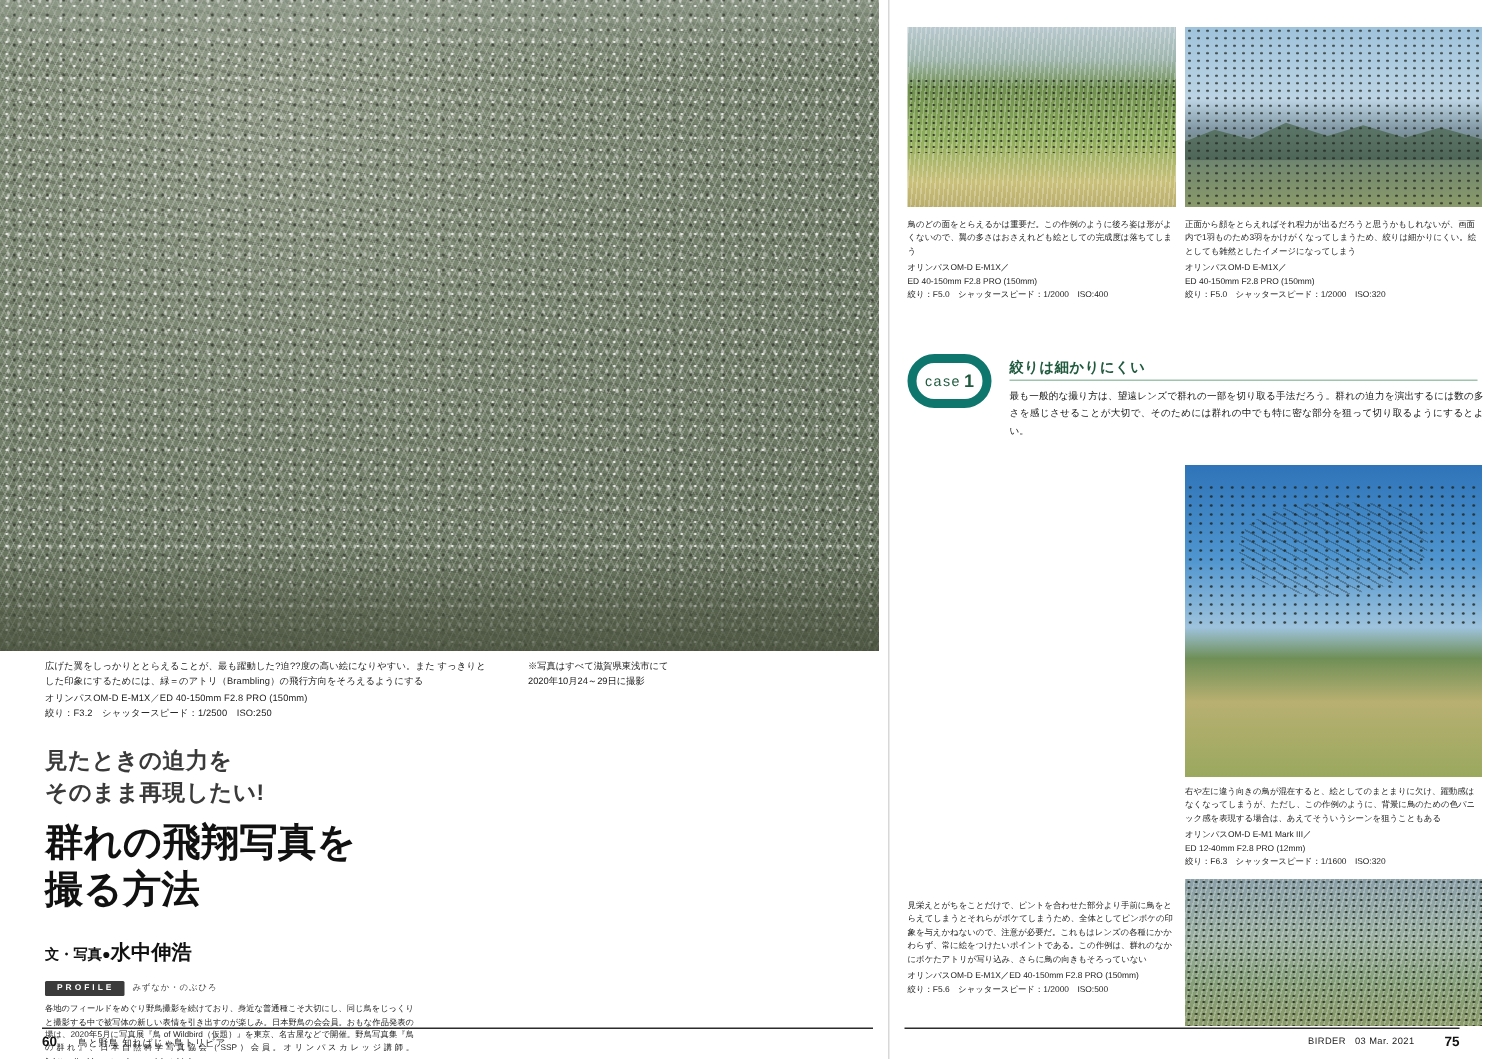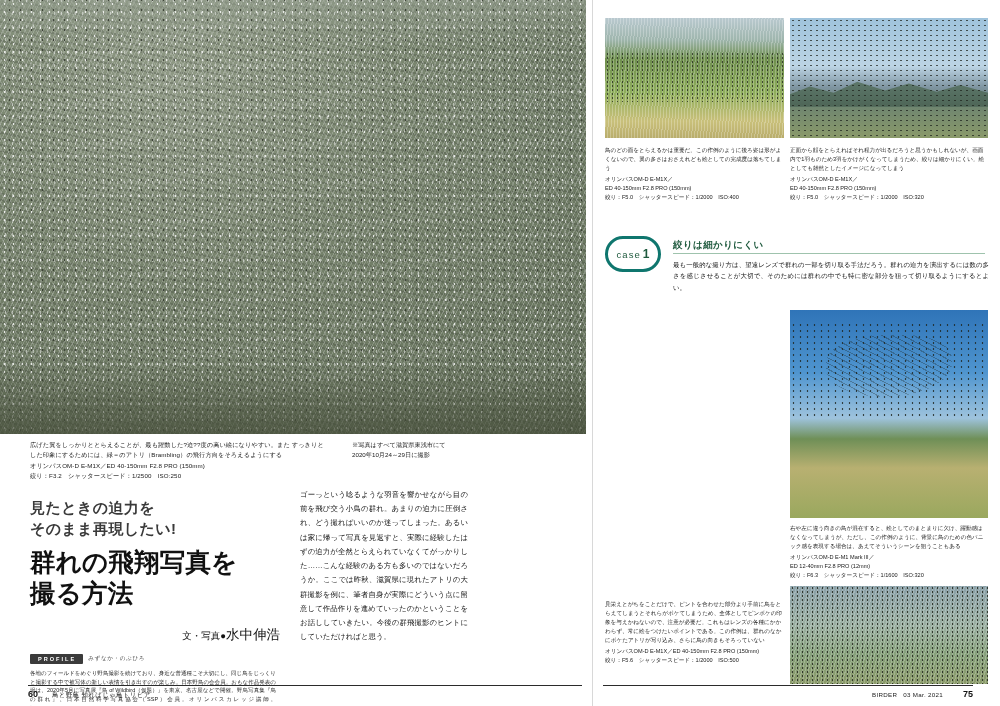--- a/index.html
+++ b/index.html
@@ -59,21 +59,21 @@
   .kicker {
     font-size:15px; line-height:1.38; color:#3a3a3a; font-weight:700;
     letter-spacing:0.4px;
   }
   .headline {
     margin-top:8px;
     font-size:25.5px; line-height:1.22; font-weight:700; color:#111;
     letter-spacing:0.2px;
   }
   .byline {
-    margin-top:16px; font-size:9.5px; color:#111; font-weight:400;text-align:right;
+    margin-top:16px; font-size:9.5px; color:#111; font-weight:700;
   }
   .byline .big { font-size:13.5px; }
   .profile-tag {
     margin-top:10px; display:flex; align-items:center; gap:5px;
   }
   .profile-tag .pill {
     background:#3b3b3b; color:#fff; font-size:5.6px; letter-spacing:2px;
     padding:2px 7px 2px 8px; border-radius:1px; font-weight:700;
   }
   .profile-tag .kana { font-size:5.6px; color:#444; letter-spacing:0.6px; }
@@ -137,21 +137,21 @@
   .cap { position:absolute; font-size:5.6px; line-height:1.6; color:#1a1a1a; }
   .cap .spec { margin-top:2px; }
 
   .cap-a { left:12px; top:146px; width:180px; }
   .cap-b { left:197px; top:146px; width:198px; }
 
   
   .case-row { position:absolute; left:12px; top:236px; width:384px; }
   .case-badge {
     position:absolute; left:0; top:0; width:56px; height:36px;
-    border:3px solid #0f766e; border-radius:18px;
+    border:6px solid #0f766e; border-radius:18px;
     display:flex; align-items:center; justify-content:center; gap:2px;
     color:#1f5a3e;
   }
   .case-badge .w { font-size:9.5px; letter-spacing:1px; }
   .case-badge .n { font-size:12px; font-weight:700; }
   .case-title {
     position:absolute; left:68px; top:3px; width:312px;
     font-size:9.5px; font-weight:700; color:#1f5a3e; letter-spacing:0.4px;
   }
   .case-title-rule {
@@ -233,21 +233,20 @@
       <div class="byline">
         <span>文・写真●</span><span class="big">水中伸浩</span>
       </div>
       <div class="profile-tag">
         <span class="pill">PROFILE</span>
         <span class="kana">みずなか・のぶひろ</span>
       </div>
       <div class="profile-body">各地のフィールドをめぐり野鳥撮影を続けており、身近な普通種こそ大切にし、同じ鳥をじっくりと撮影する中で被写体の新しい表情を引き出すのが楽しみ。日本野鳥の会会員。おもな作品発表の場は、2020年5月に写真展『鳥 of Wildbird（仮題）』を東京、名古屋などで開催。野鳥写真集『鳥の群れ』、日本自然科学写真協会（SSP）会員。オリンパスカレッジ講師。▶https://nobbywatanabe.com/photobird。</div>
     </div>
 
-    <div class="body-col">ゴーっという唸るような羽音を響かせながら目の前を飛び交う小鳥の群れ。あまりの迫力に圧倒され、どう撮ればいいのか迷ってしまった。あるいは家に帰って写真を見返すと、実際に経験したはずの迫力が全然とらえられていなくてがっかりした……こんな経験のある方も多いのではないだろうか。ここでは昨秋、滋賀県に現れたアトリの大群撮影を例に、筆者自身が実際にどういう点に留意して作品作りを進めていったのかということをお話ししていきたい。今後の群飛撮影のヒントにしていただければと思う。</div>
 
     <div class="footer-left">
       <div class="rule"></div>
       <div class="pg">60</div>
       <div class="fl-txt">鳥と野鳥 知ればじゃ鳥トリビア</div>
     </div>
   </div>
 
   <div class="page-right">
 

